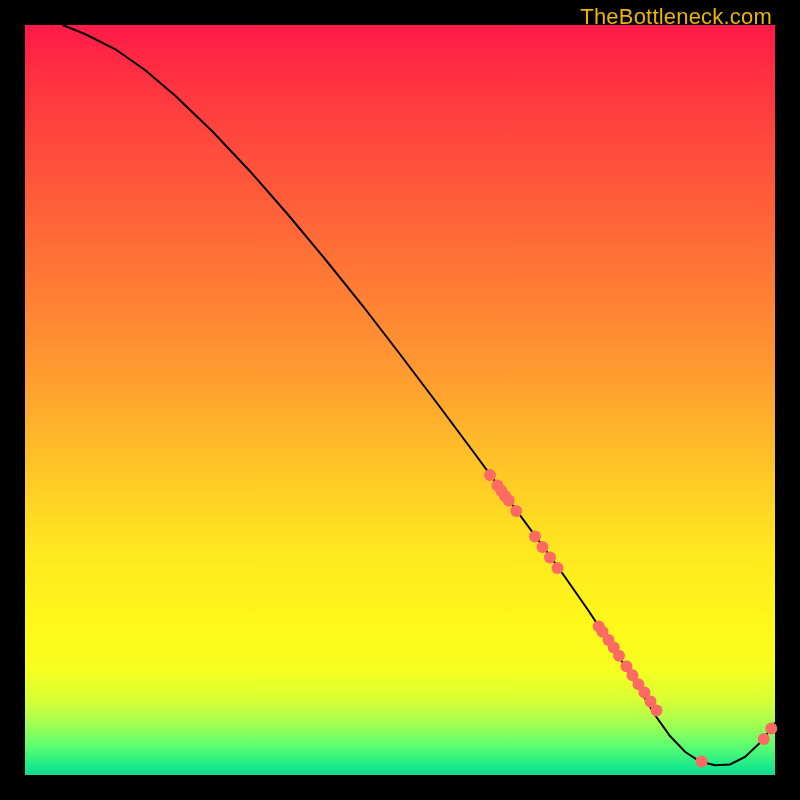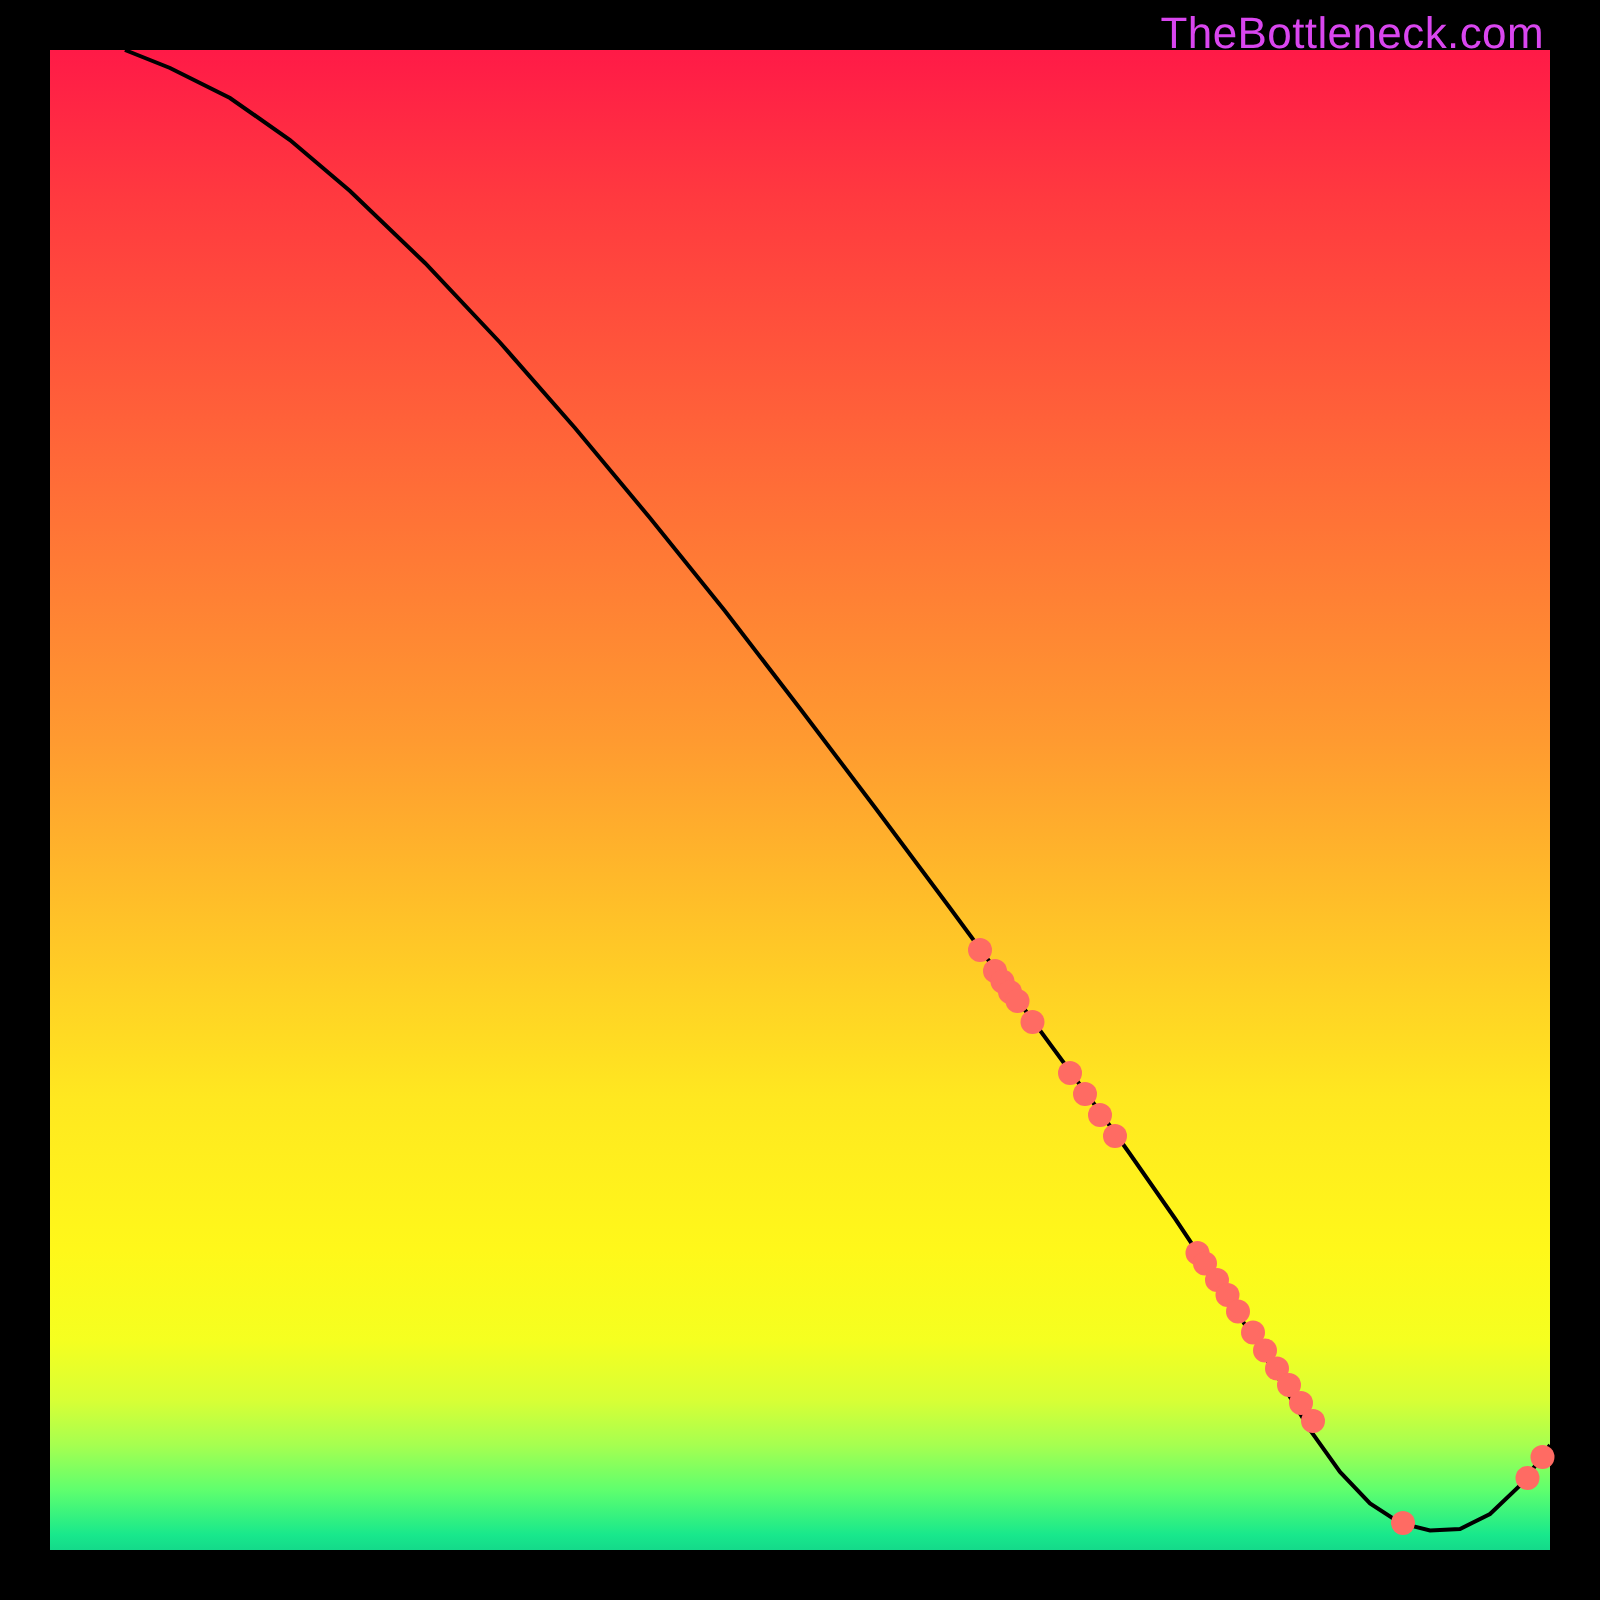--- a/index.html
+++ b/index.html
@@ -39,21 +39,21 @@
       #a6ff50 93%,
       #5fff6e 96%,
       #18e88c 99%,
       #14d98a 100%
     );
   }
   .watermark {
     position: absolute;
     top: 4px;
     right: 28px;
-    color: #d946ef;
+    color: #eab308;
     font-size: 22px;
     font-weight: 500;
     letter-spacing: 0.2px;
     user-select: none;
   }
   svg.overlay {
     position: absolute;
     left: 25px;
     top: 25px;
     width: 750px;

